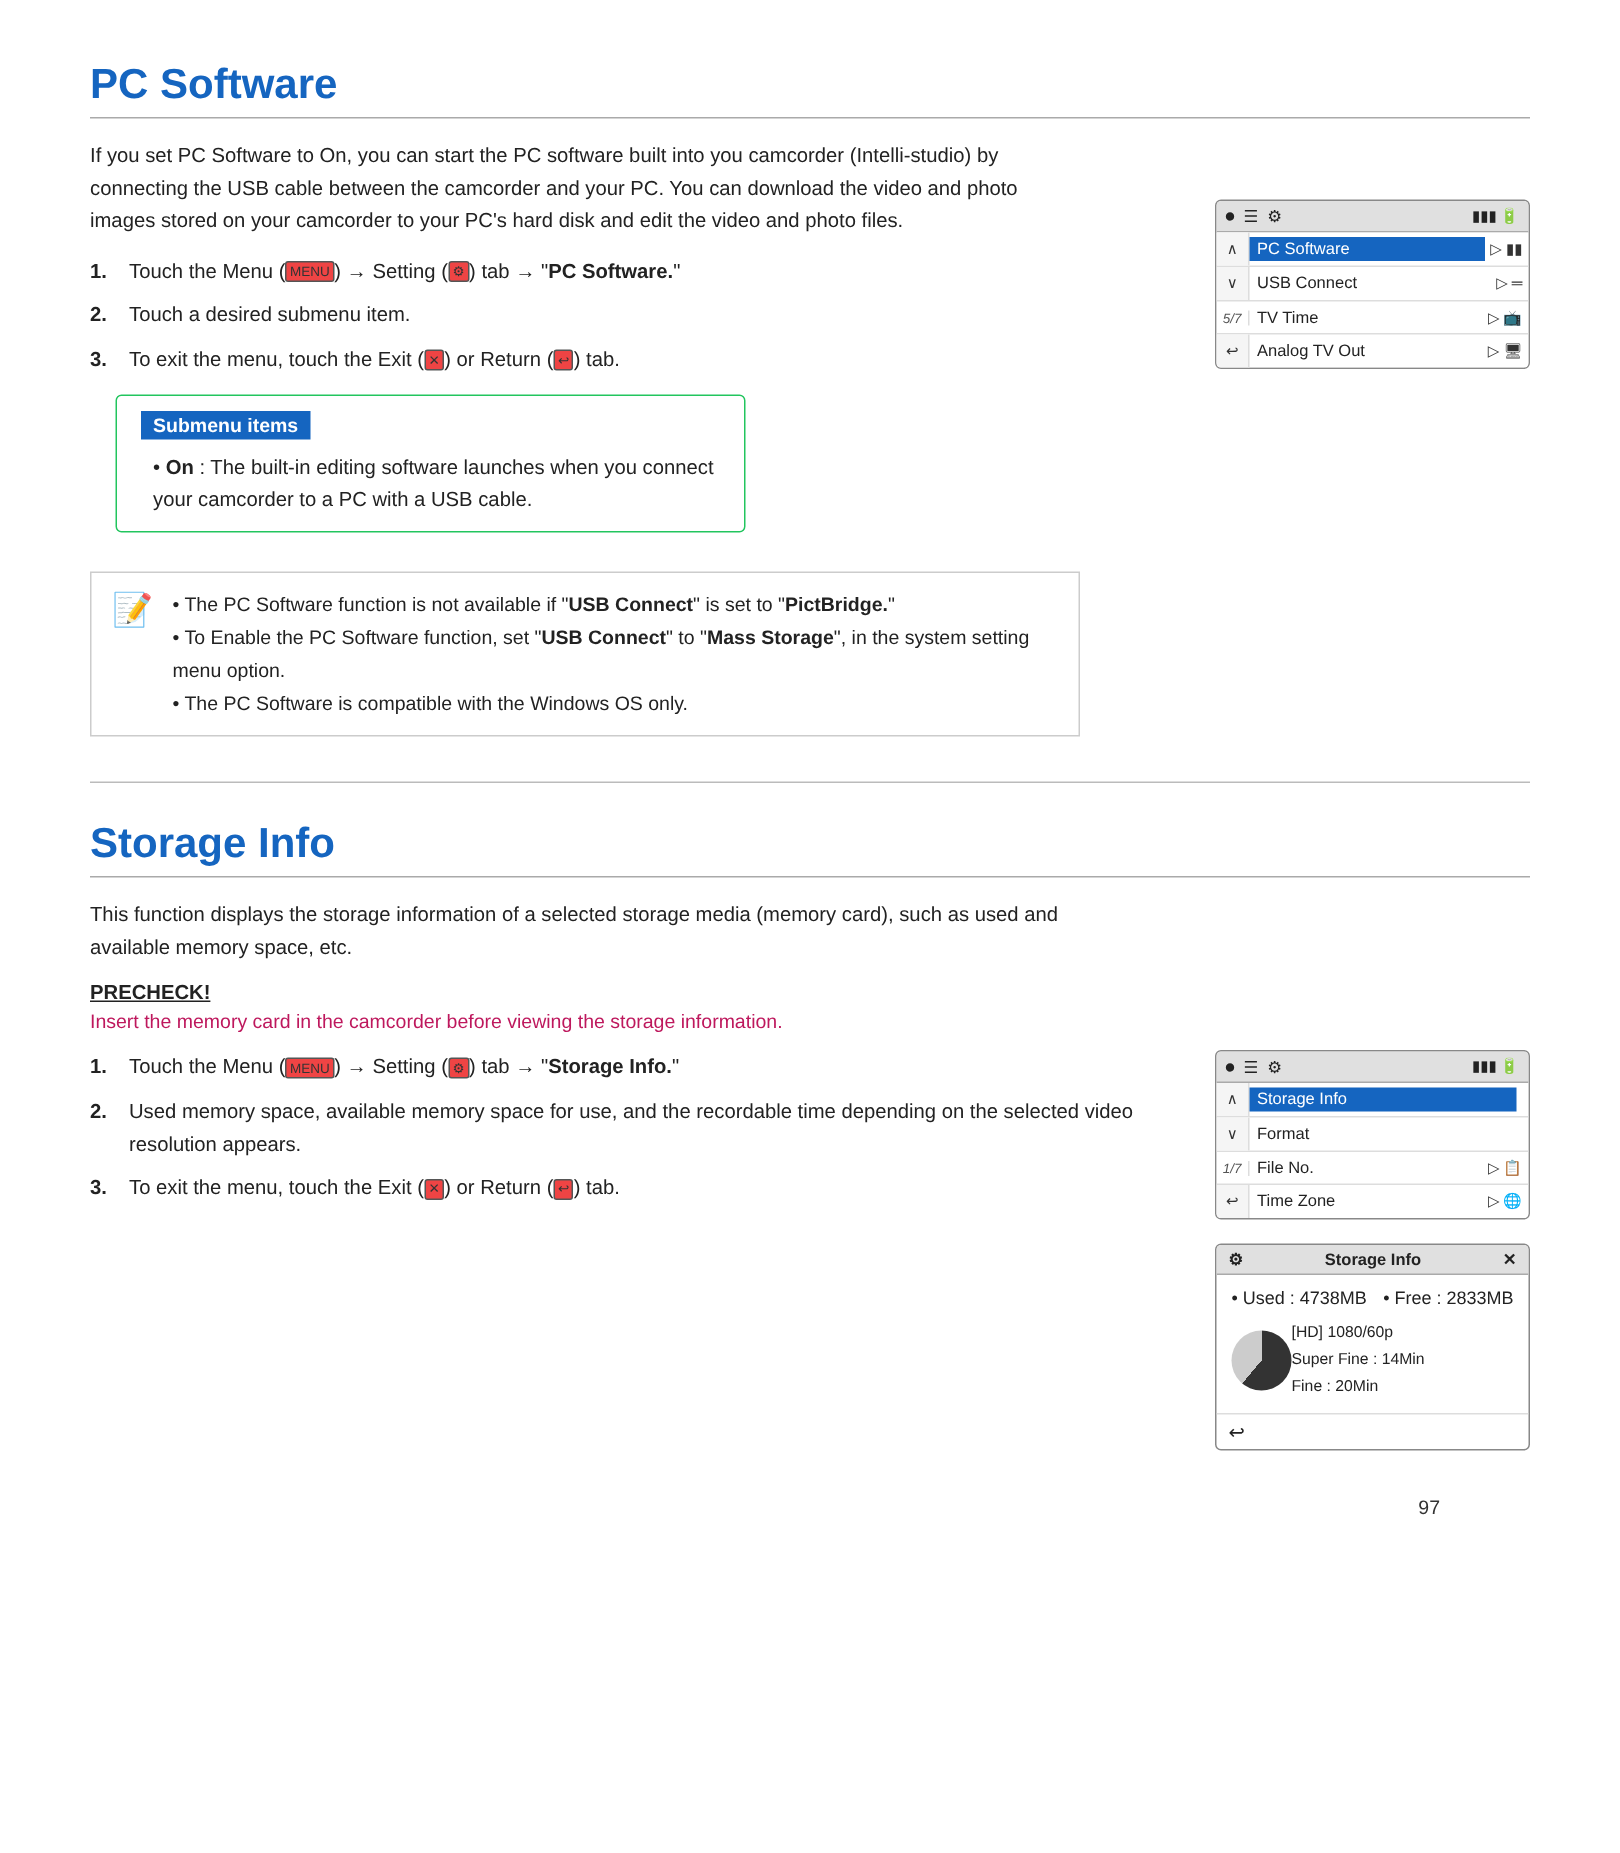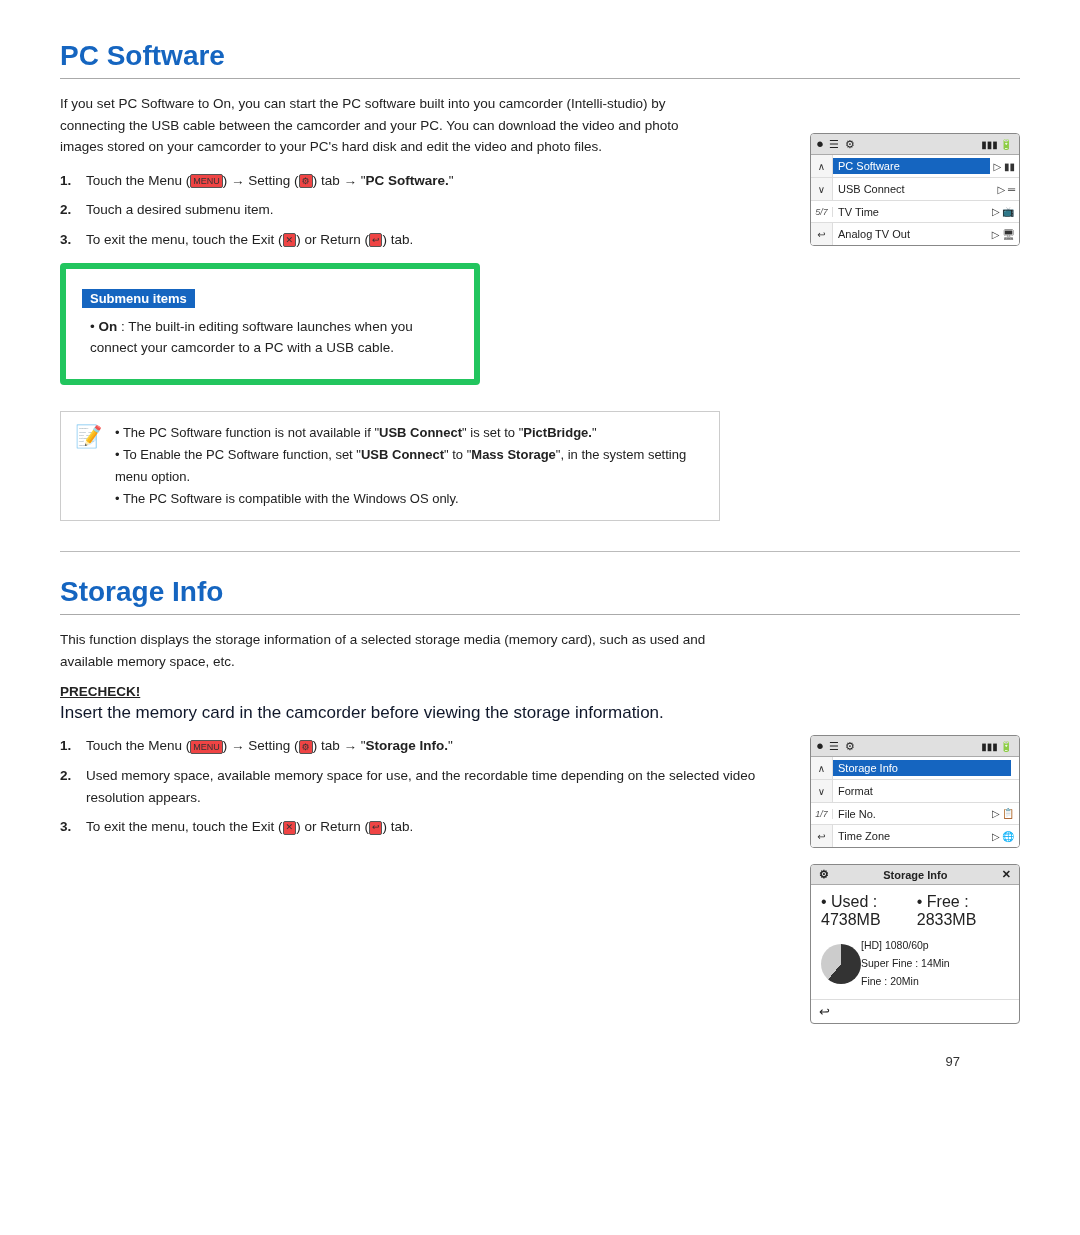--- a/index.html
+++ b/index.html
@@ -54,24 +54,24 @@
     }
 
     .step-num {
       font-weight: bold;
       min-width: 20px;
       margin-right: 6px;
     }
 
     
     .submenu-box {
-      border: 6px solid #22c55e;
+      border: 1px solid #22c55e;
       border-radius: 4px;
-      padding: 20px 16px;
-      margin: 12px 0;
+      padding: 10px 16px;
+      margin: 12px 17px;
       max-width: 420px;
     }
 
     .submenu-title {
       color: #fff;
       background: #1565C0;
       font-size: 13px;
       font-weight: bold;
       padding: 2px 8px;
       margin-bottom: 8px;
@@ -216,21 +216,21 @@
       font-weight: bold;
     }
 
     .storage-popup-body {
       padding: 8px 10px;
     }
 
     .storage-popup-stats {
       display: flex;
       justify-content: space-between;
-      font-size: 16px;
+      font-size: 12px;
       margin-bottom: 8px;
     }
 
     .storage-popup-content {
       display: flex;
       align-items: center;
     }
 
     .storage-pie {
       width: 40px;
@@ -267,23 +267,23 @@
     }
 
     .precheck-label {
       font-weight: bold;
       text-decoration: underline;
       font-size: 13.5px;
       margin-bottom: 4px;
     }
 
     .precheck-text {
-      font-size: 17px;
+      font-size: 13px;
       margin-bottom: 12px;
-      color: #0f172a;
+      color: #be185d;
     }
 
     .divider {
       border: none;
       border-top: 1px solid #bbb;
       margin: 24px 0;
     }
 
     .page-num {
       position: absolute;

